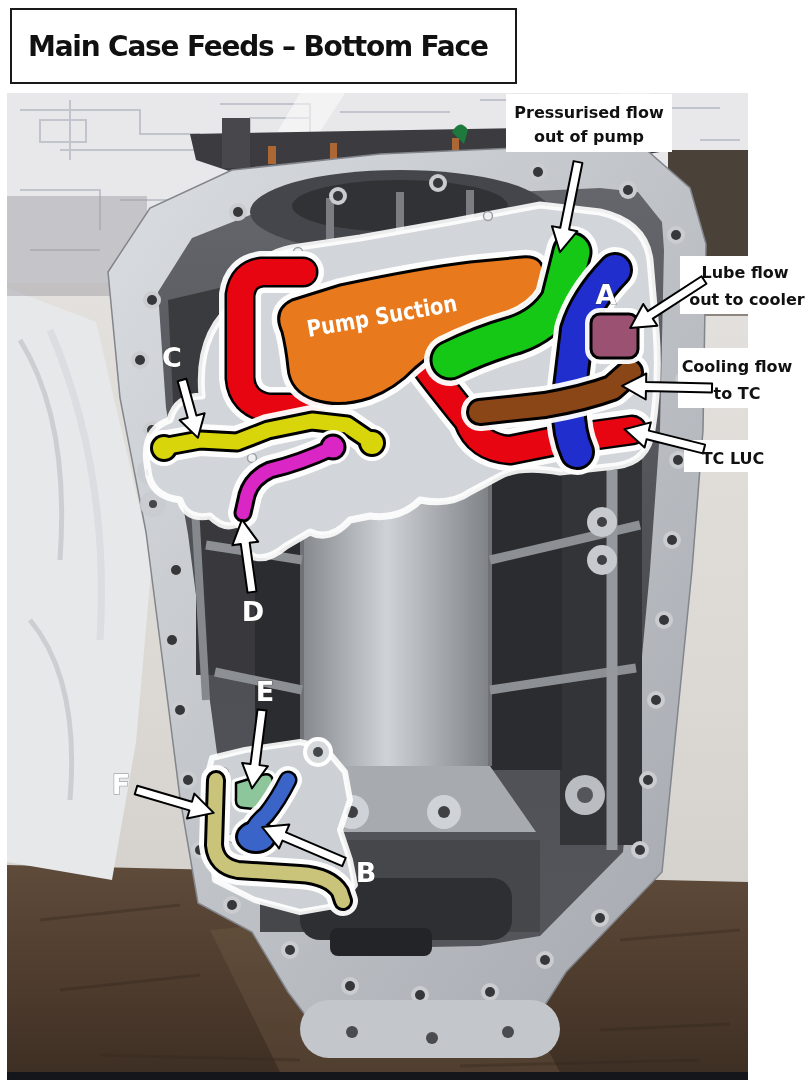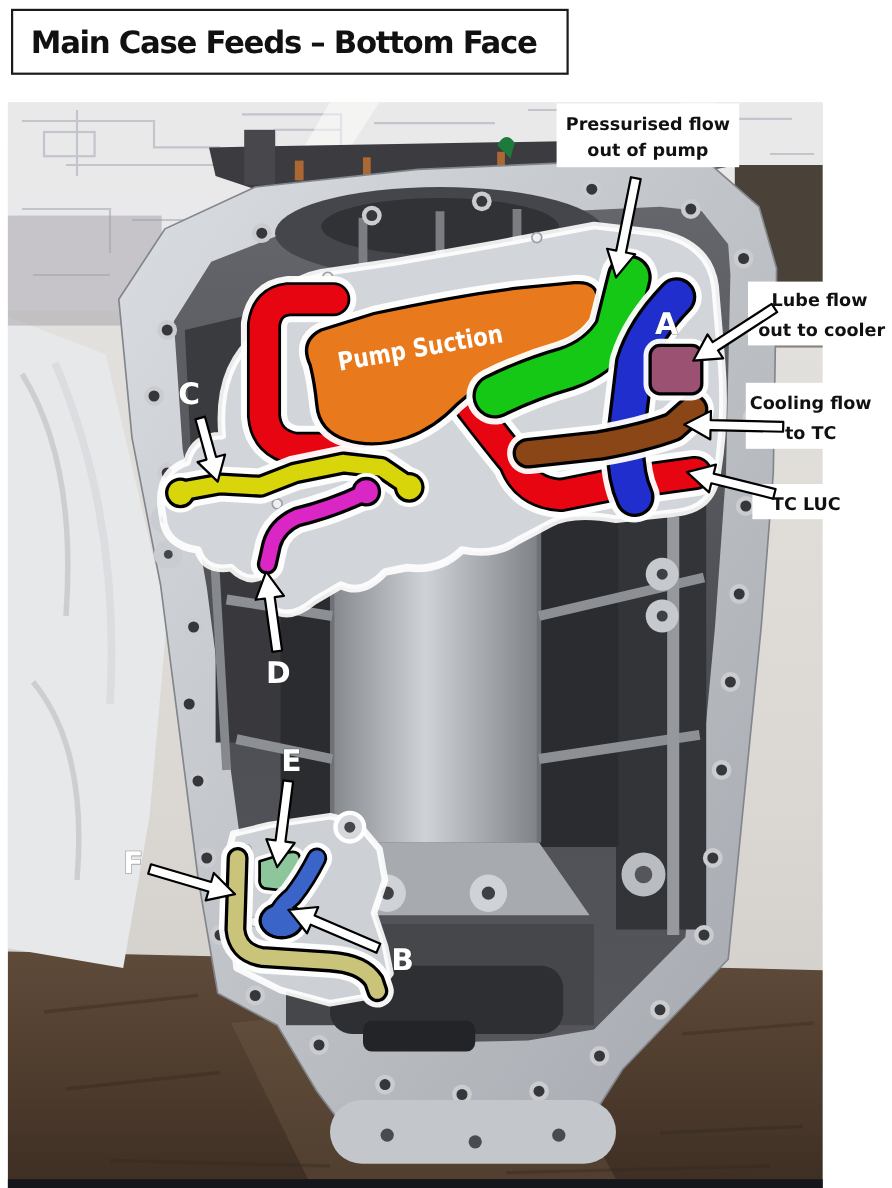--- a/index.html
+++ b/index.html
@@ -1,20 +1,20 @@
 <!DOCTYPE html>
 <html><head>
 <meta charset="utf-8">
 <style>
   html,body{margin:0;padding:0;background:#ffffff;}
   .stage{position:relative;width:811px;height:1080px;background:#ffffff;overflow:hidden;
          font-family:"DejaVu Sans", sans-serif;}
   .stage svg{position:absolute;left:0;top:0;}
   .title-box{
-    position:absolute;left:10px;top:8px;width:507px;height:60px;
+    position:absolute;left:10px;top:8px;width:507px;height:76px;
     background:#ffffff;border:2px solid #1a1a1a;box-sizing:border-box;
     display:flex;align-items:center;justify-content:flex-start;padding-left:16px;
   }
   .title-box span{
     font-size:28px;font-weight:bold;color:#111;letter-spacing:-1.2px;white-space:nowrap;
   }
   text{font-family:"DejaVu Sans", sans-serif;}
   .lbl{font-size:16px;font-weight:bold;fill:#111;}
   .port{font-size:27px;font-weight:bold;fill:#ffffff;stroke:#33333388;stroke-width:1;paint-order:stroke;}
 </style>

